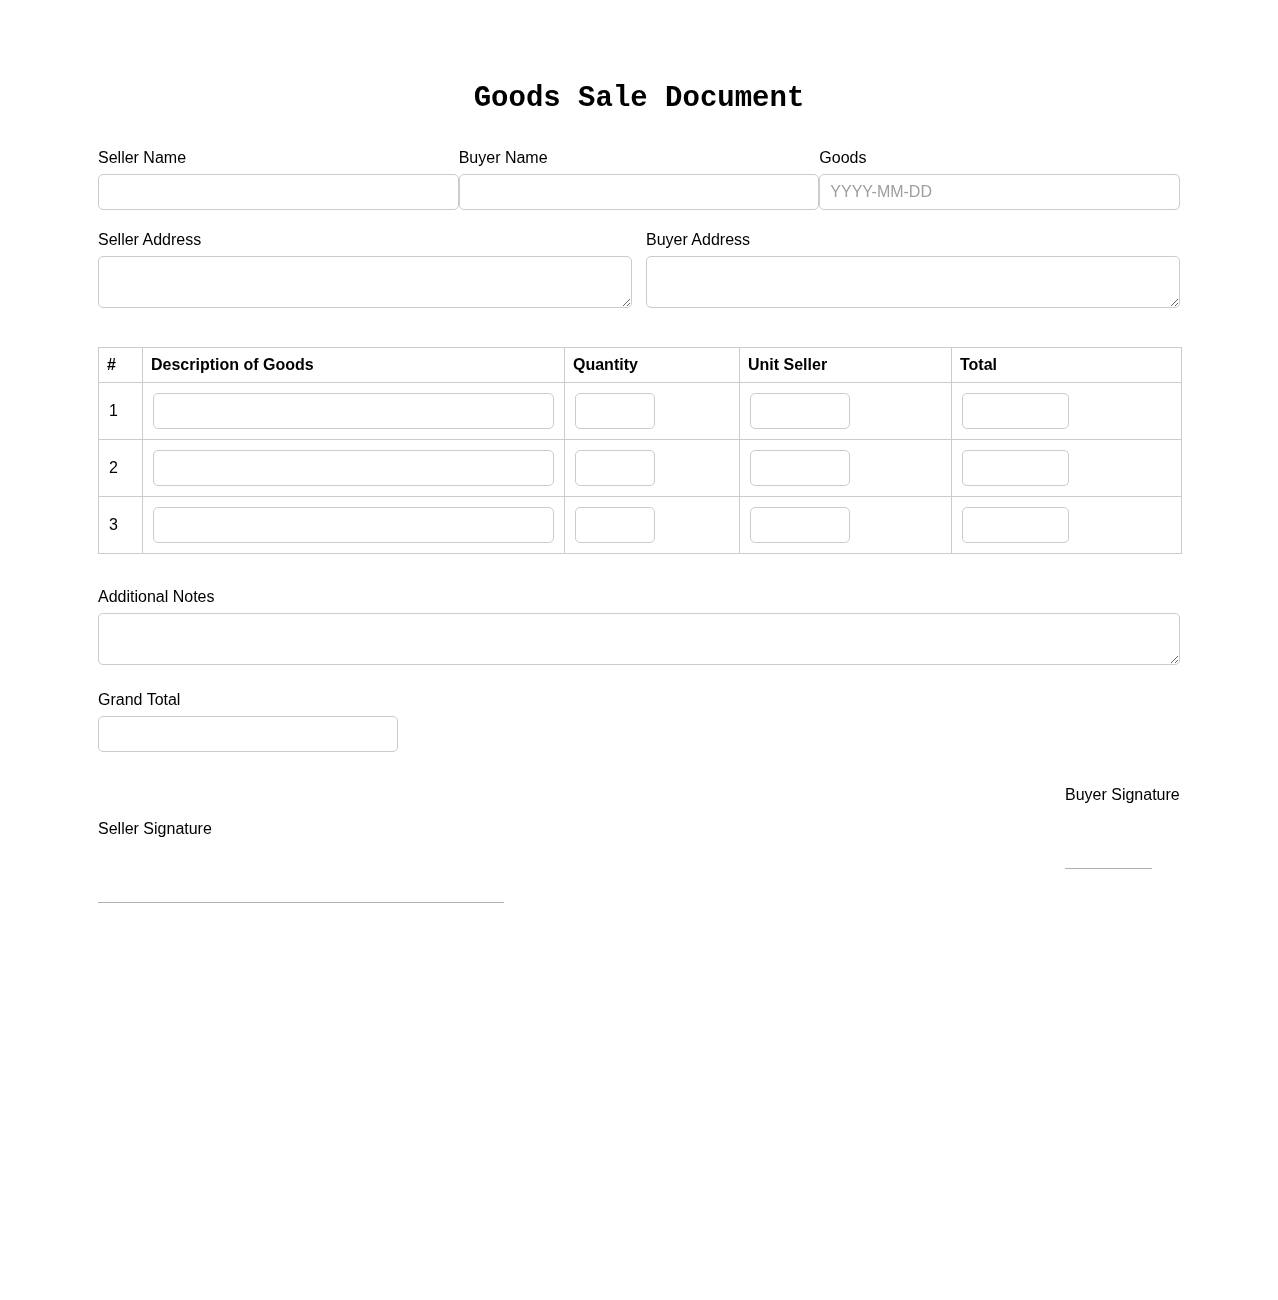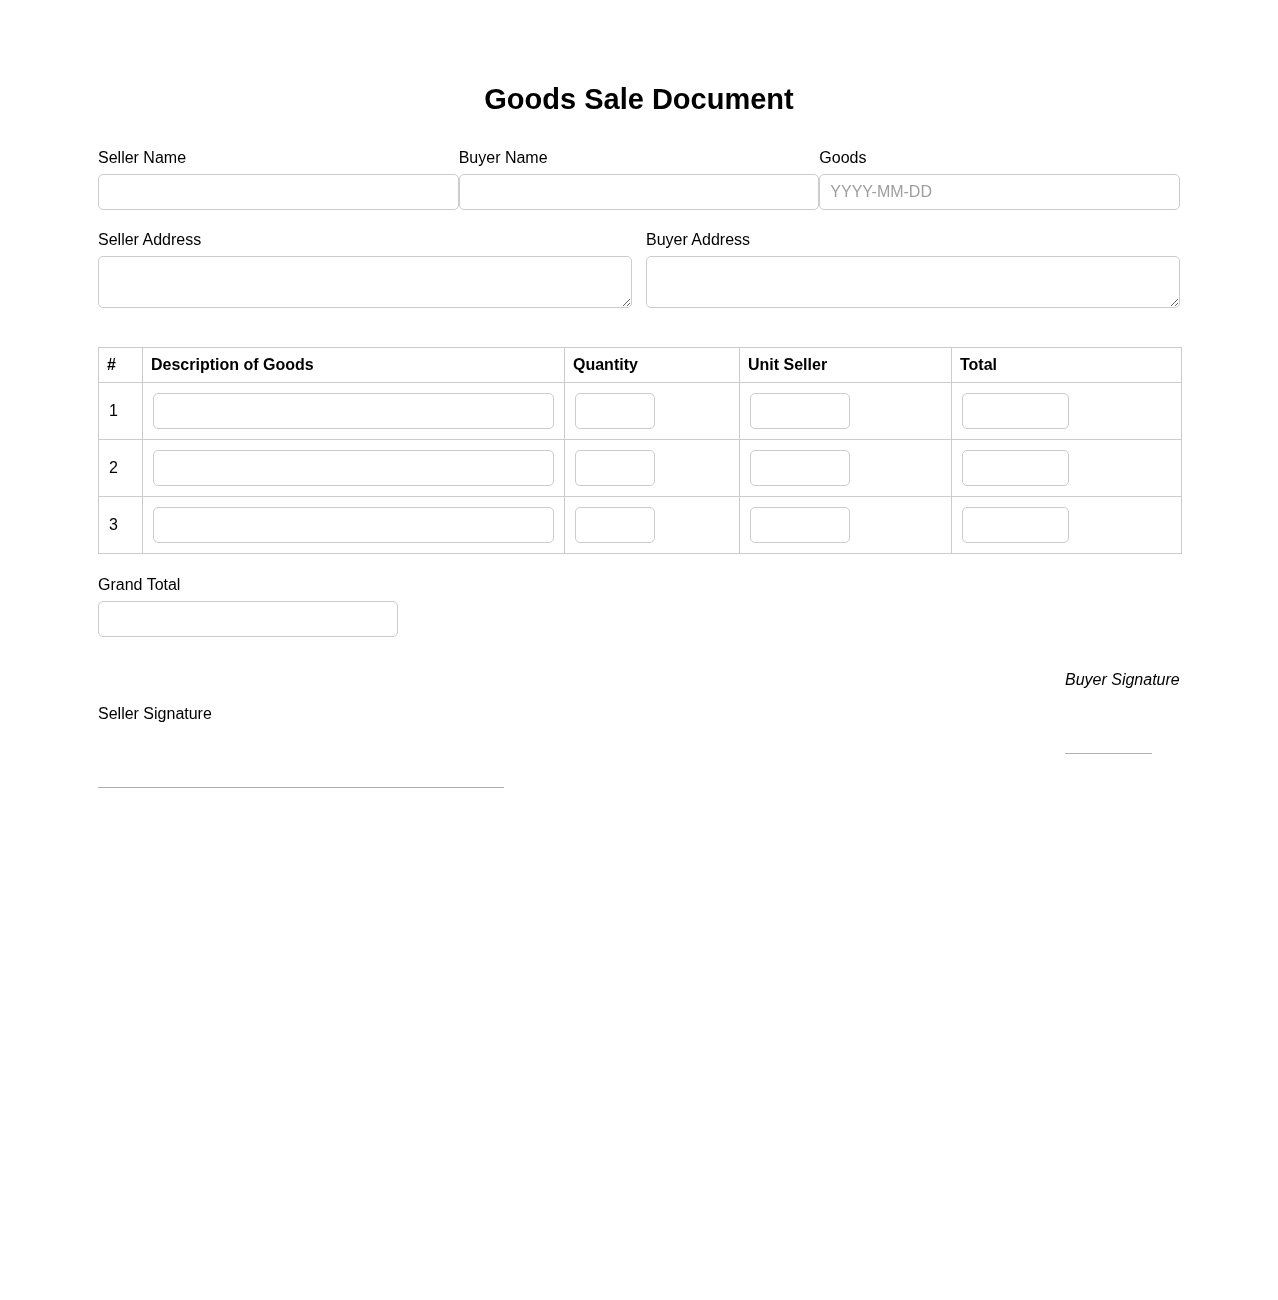--- a/index.html
+++ b/index.html
@@ -17,20 +17,21 @@
     margin: 0 auto;
     padding-top: 82px;
   }
 
   h1.page-title {
     font-size: 29px;
     line-height: 34px;
     font-weight: bold;
     text-align: center;
     margin: 0 0 32px 0;
+    font-family: Liberation Mono, monospace;
   }
 
   .field-label {
     display: block;
     font-size: 16px;
     line-height: 19px;
     margin-bottom: 7px;
   }
 
   input.text-input {
@@ -114,21 +115,21 @@
   }
   .grand-total-field { width: 300px; }
 
   .signatures {
     margin-top: 33px;
     display: flex;
     justify-content: space-between;
     align-items: flex-start;
   }
   .sig-block-seller { width: 406px; margin-top: 34px; }
-  .sig-block-buyer  { width: 115px; font-style: italic; }
+  .sig-block-buyer  { width: 115px; }
   .sig-label { font-size: 16px; line-height: 19px; display: block; }
   .sig-line {
     border-bottom: 1px solid #b0b0b0;
     margin-top: 64px;
     height: 0;
   }
   .sig-line-seller { width: 406px; }
   .sig-line-buyer  { width: 87px; }
 </style>
 </head>
@@ -192,20 +193,24 @@
       <tr>
         <td>3</td>
         <td><input class="cell-input input-desc" type="text" value="" style=""></td>
         <td><input class="cell-input input-qty" type="text" value="" style=""></td>
         <td><input class="cell-input input-price" type="text" value="" style=""></td>
         <td><input class="cell-input input-total" type="text" value="" style=""></td>
       </tr>
     </tbody>
   </table>
 
+  <div class="notes-section">
+    <label class="field-label">Additional Notes</label>
+    <textarea class="text-area" style=""></textarea>
+  </div>
 
   <div class="grand-total-section">
     <div class="grand-total-field">
       <label class="field-label">Grand Total</label>
       <input class="text-input" type="text" value="" style="">
     </div>
   </div>
 
   <div class="signatures">
     <div class="sig-block-seller">

